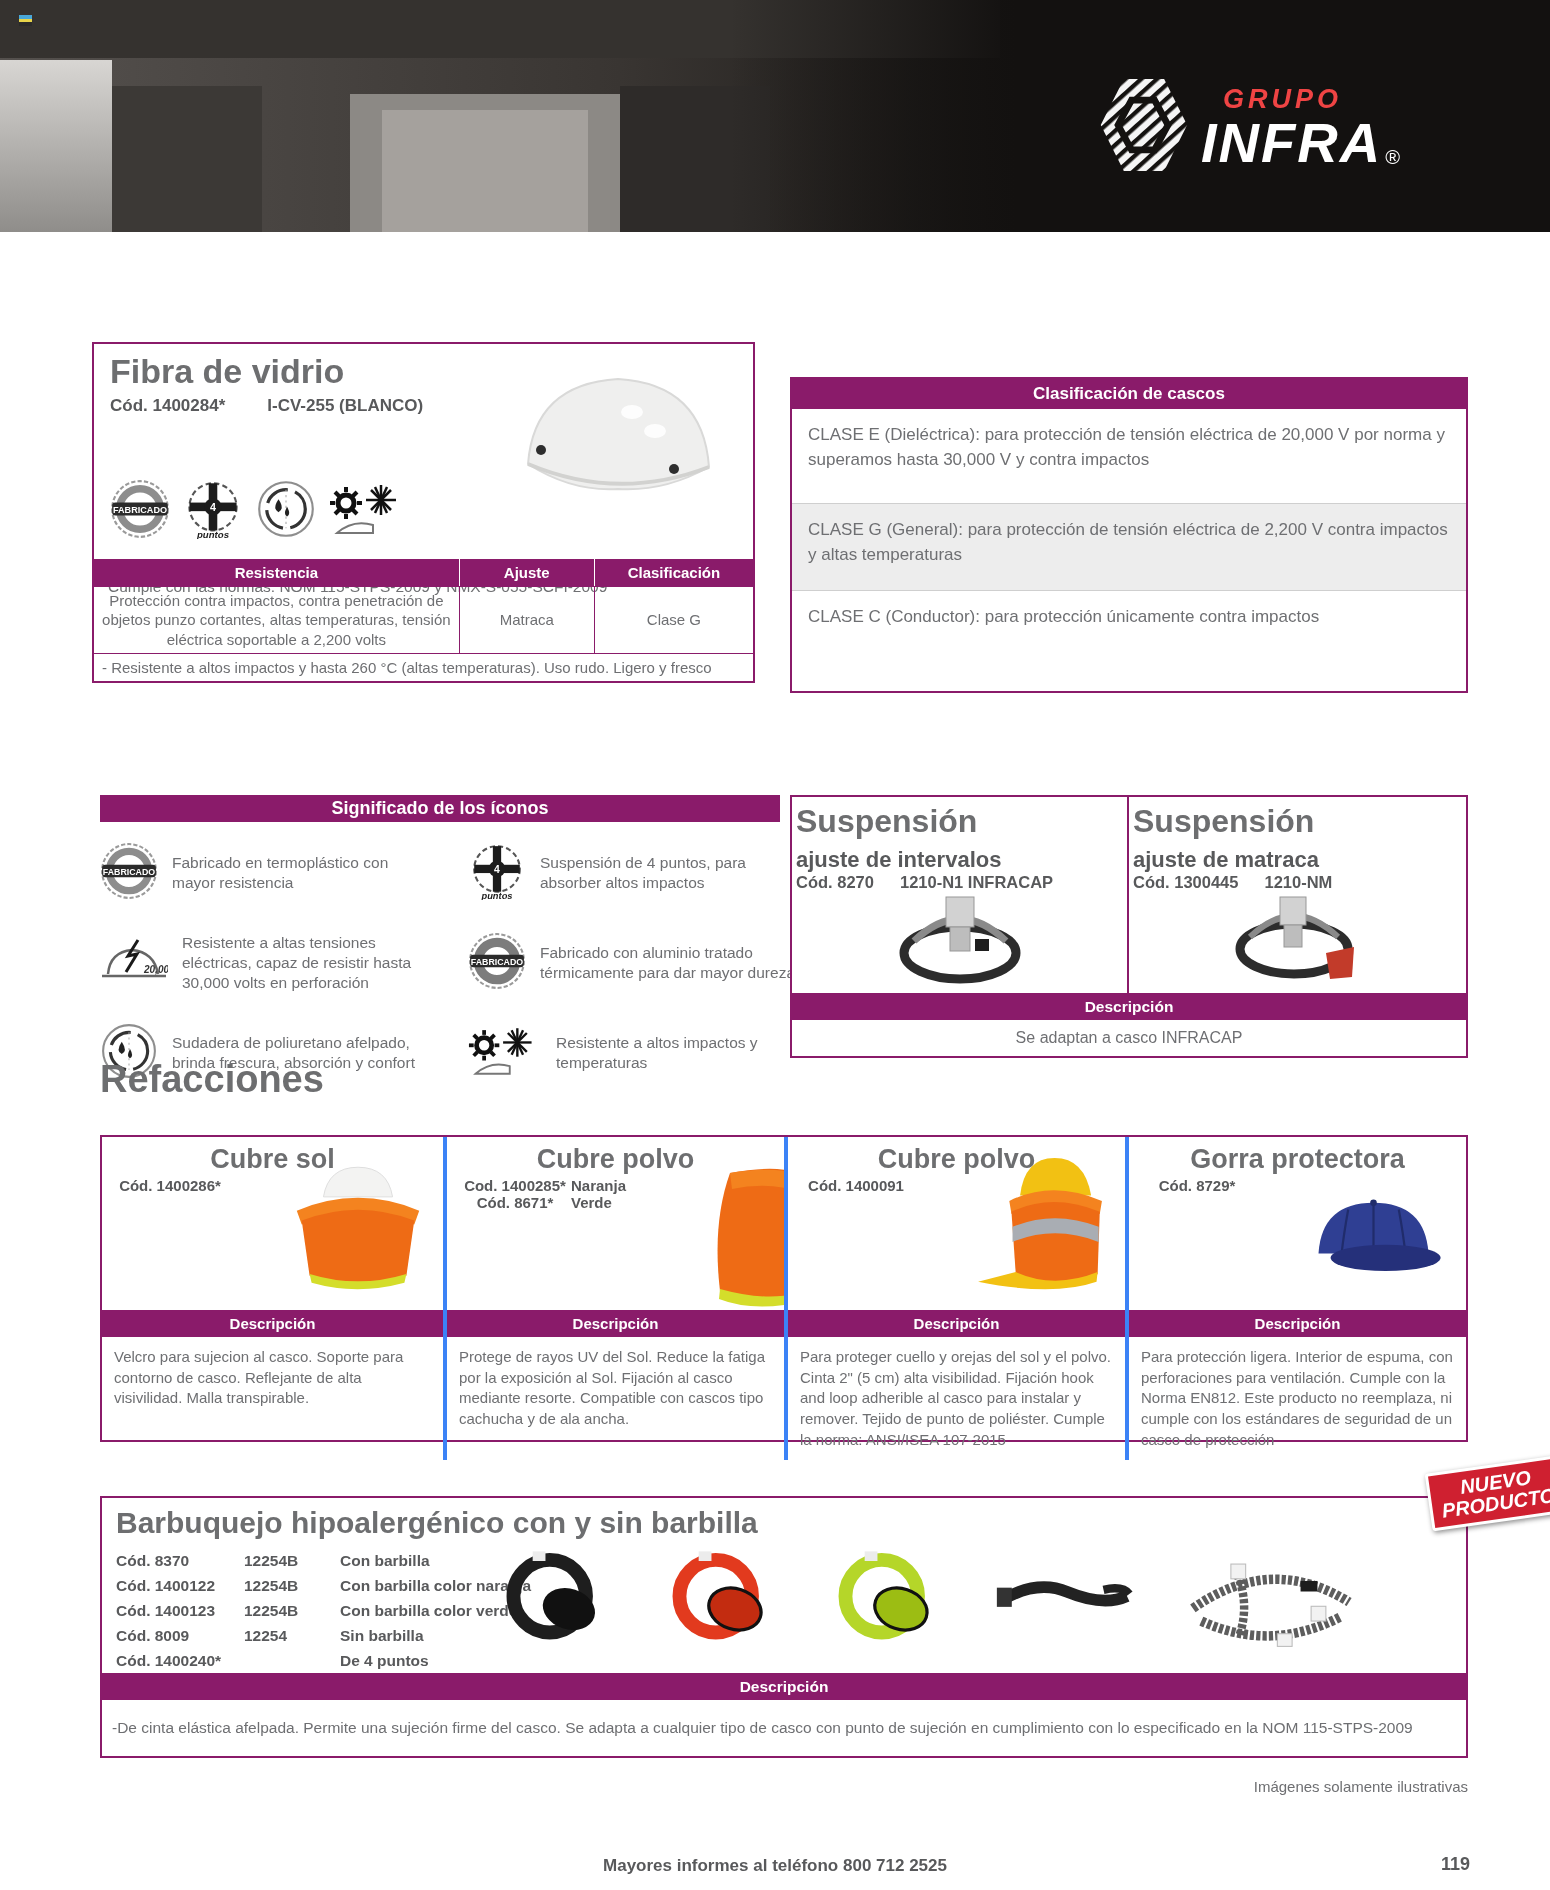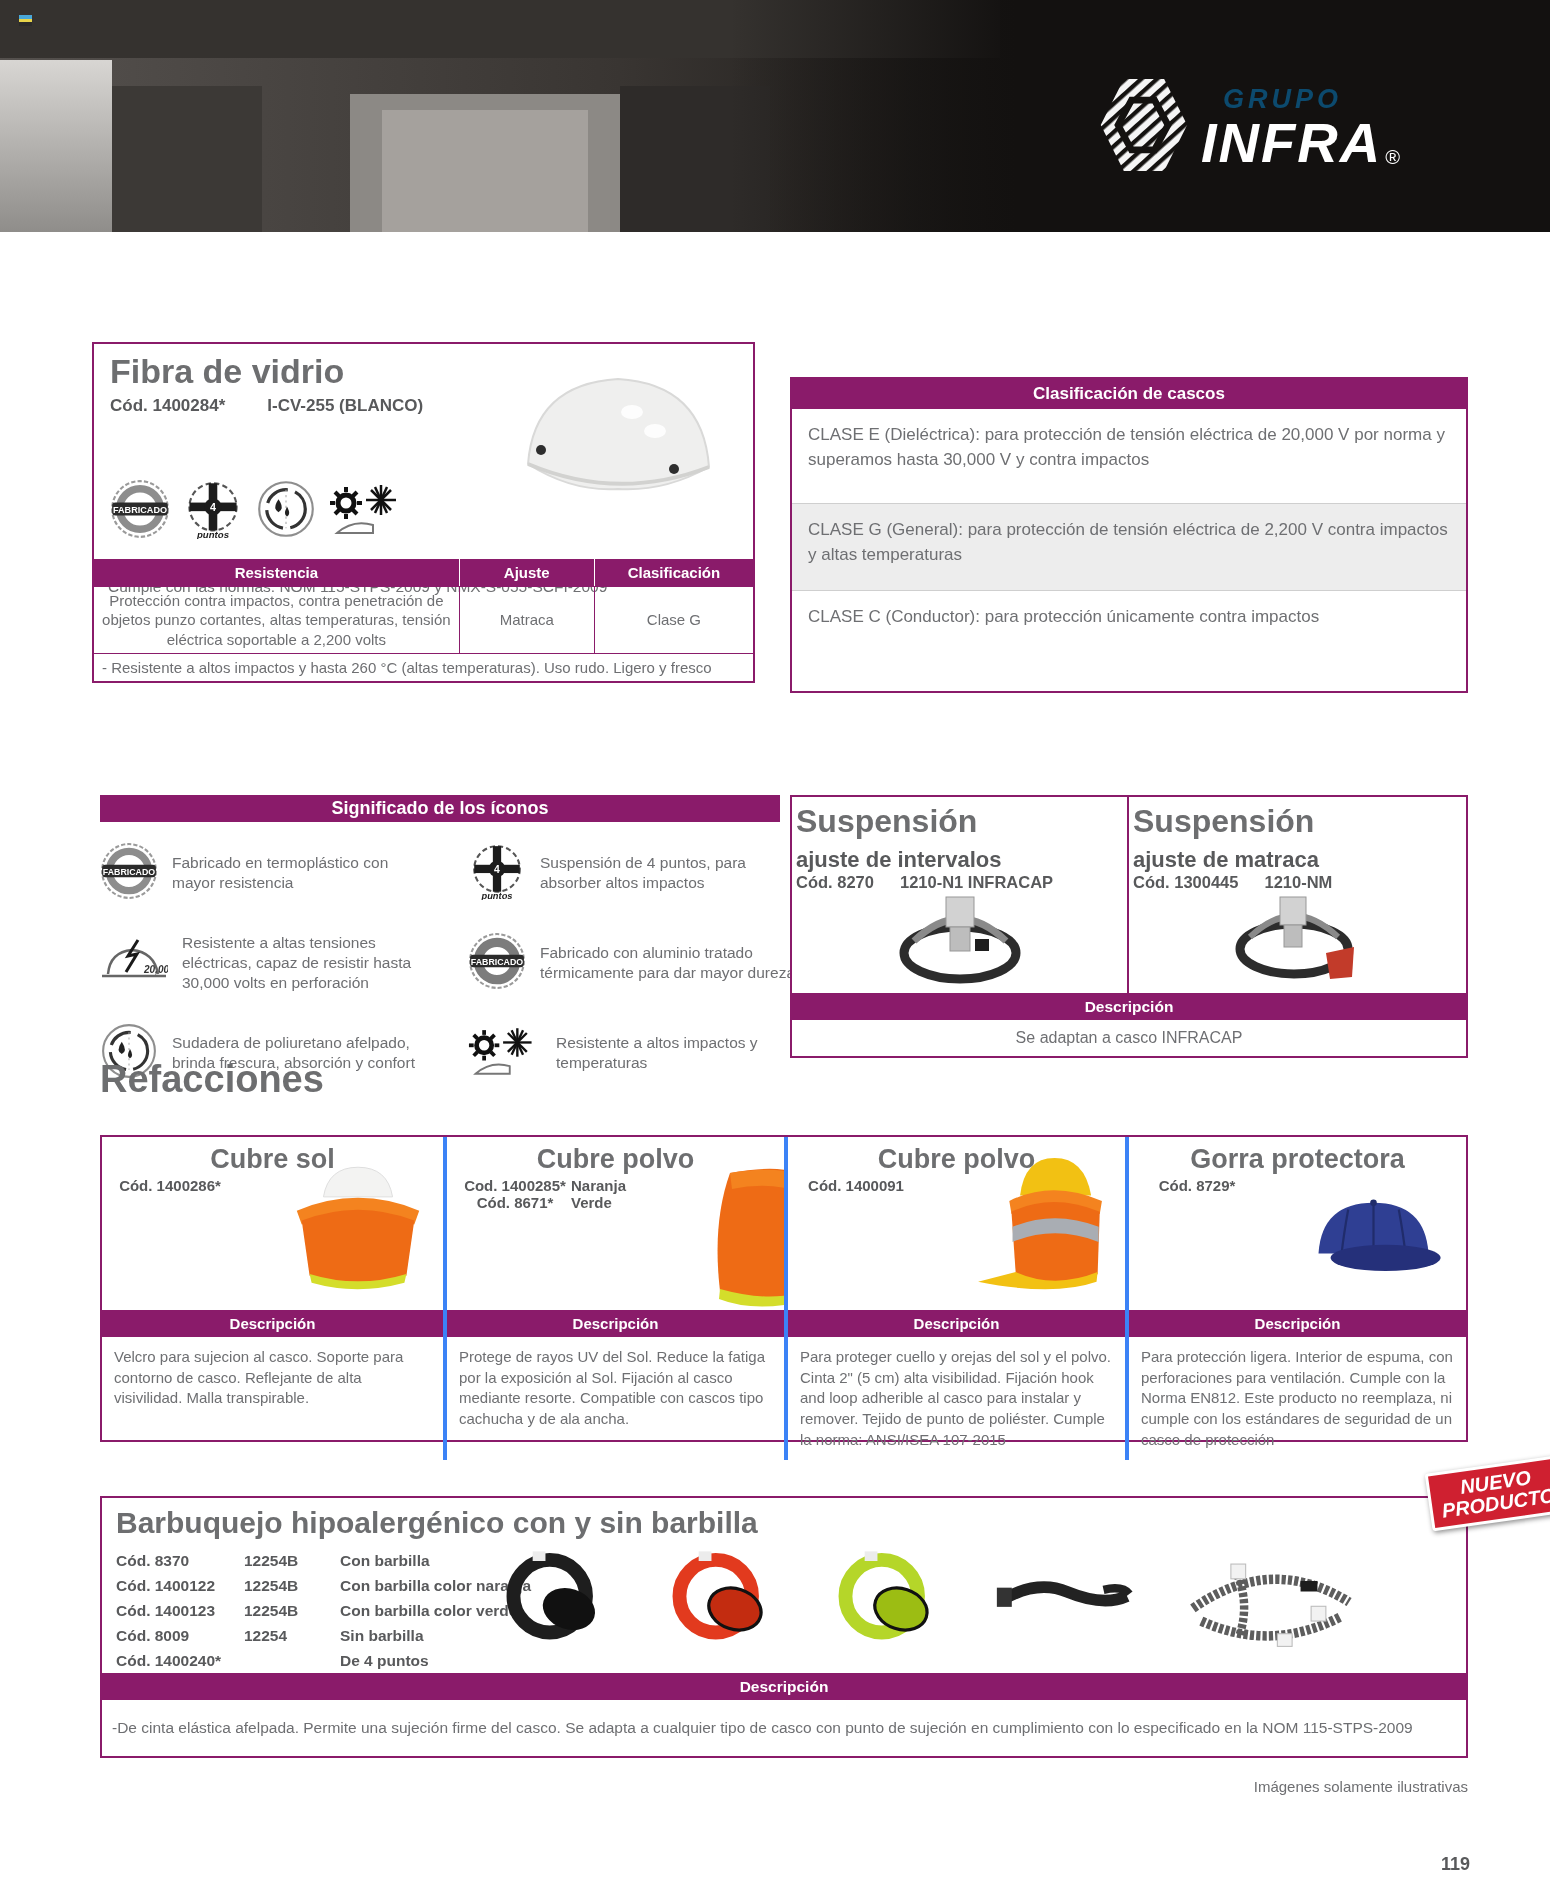--- a/index.html
+++ b/index.html
@@ -15,21 +15,21 @@
   .h-col1{left:112px;top:86px;width:150px;height:146px;background:#3c3936;}
   .h-panel{left:350px;top:94px;width:270px;height:138px;background:#8c8985;}
   .h-panel-in{left:382px;top:110px;width:206px;height:122px;background:#a5a19d;}
   .h-col2{left:620px;top:86px;width:150px;height:146px;background:#2e2b29;}
   .h-fade{left:730px;top:0;width:820px;height:232px;background:linear-gradient(90deg,rgba(18,16,15,0),#131110 35%);}
   .mini-icon{position:absolute;left:19px;top:15px;width:13px;height:11px;display:flex;flex-direction:column;z-index:3;}
   .mini-icon span{flex:1;}
   .mini-icon .m1{background:#49a7d8;}.mini-icon .m2{background:#e8d44a;}.mini-icon .m3{background:#2b2b2b;}
   .logo{position:absolute;left:1095px;top:62px;width:360px;height:130px;display:flex;align-items:center;gap:10px;z-index:2;}
   .logo-text{display:flex;flex-direction:column;color:#fff;}
-  .logo-grupo{font-style:italic;font-size:27px;letter-spacing:4px;color:#0c4a6e;padding-left:22px;font-weight:bold;}
+  .logo-grupo{font-style:italic;font-size:27px;letter-spacing:4px;color:#ef4444;padding-left:22px;font-weight:bold;}
   .logo-infra{font-style:italic;font-weight:900;font-size:56px;letter-spacing:2px;line-height:1;display:flex;align-items:flex-end;}
   .logo-reg{font-size:20px;font-weight:400;margin-left:3px;line-height:1.4;}
   
   .pbar{background:#8a1b6a;color:#fff;font-weight:bold;text-align:center;}
   .card{position:absolute;border:2px solid #8a1b6a;box-sizing:border-box;background:#fff;}
   .gtitle{color:#6d6e70;font-weight:bold;}
   .codeln{color:#58595b;font-weight:bold;}
   
   .fibra{left:92px;top:342px;width:663px;height:341px;}
   .fibra-in{position:relative;width:100%;height:100%;}
@@ -523,15 +523,16 @@
     <div class="pbar barbu-dbar">Descripción</div>
     <div class="barbu-dtxt">-De cinta elástica afelpada. Permite una sujeción firme del casco. Se adapta a cualquier tipo de casco con punto de sujeción en cumplimiento con lo especificado en la NOM 115-STPS-2009</div>
   </section>
 
   <div class="badge">
     <div>NUEVO</div>
     <div>PRODUCTO</div>
   </div>
 
   <div class="abs img-note">Imágenes solamente ilustrativas</div>
+  <div class="abs foot-info">Mayores informes al teléfono 800 712 2525</div>
   <div class="abs page-num">119</div>
 
 </div>
 
 </body></html>

